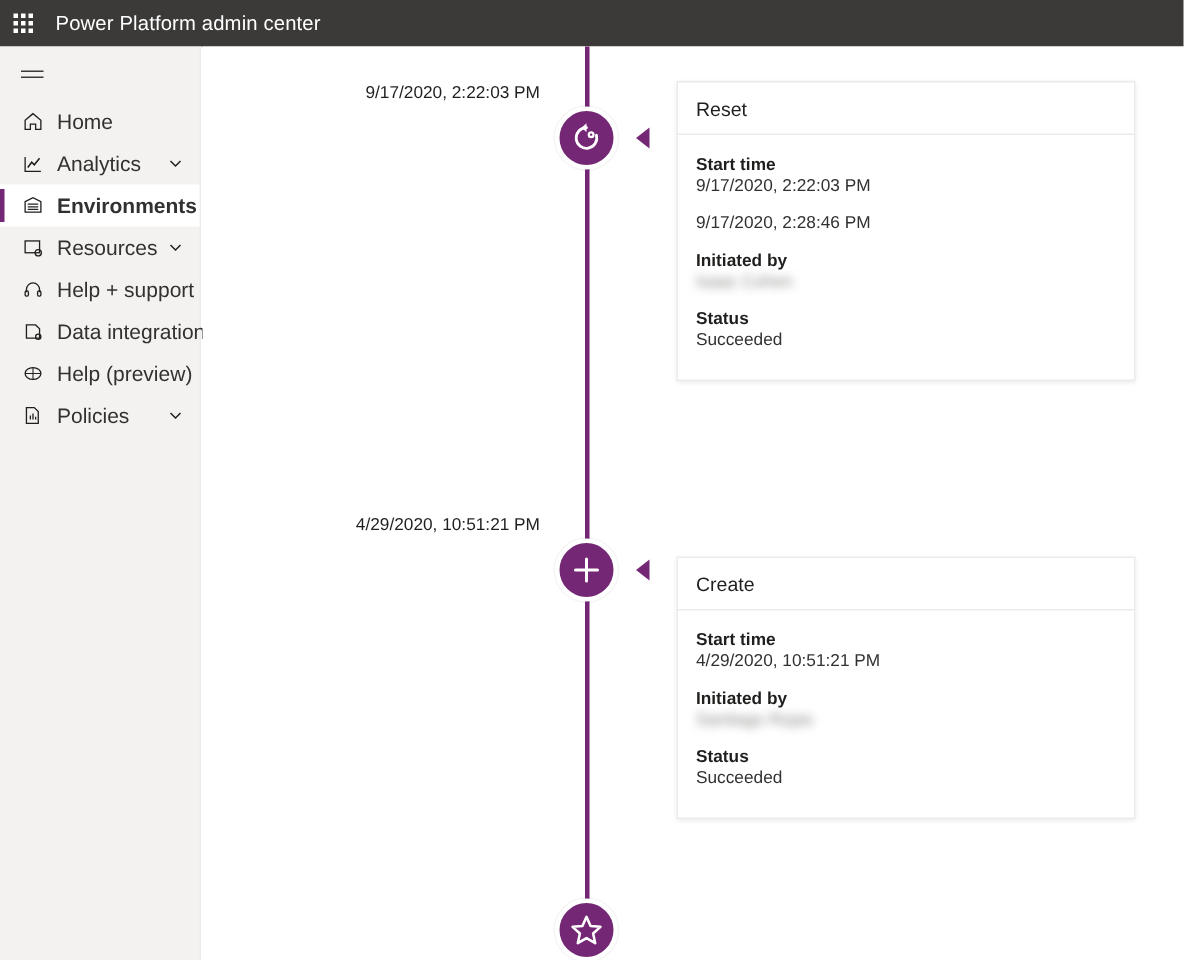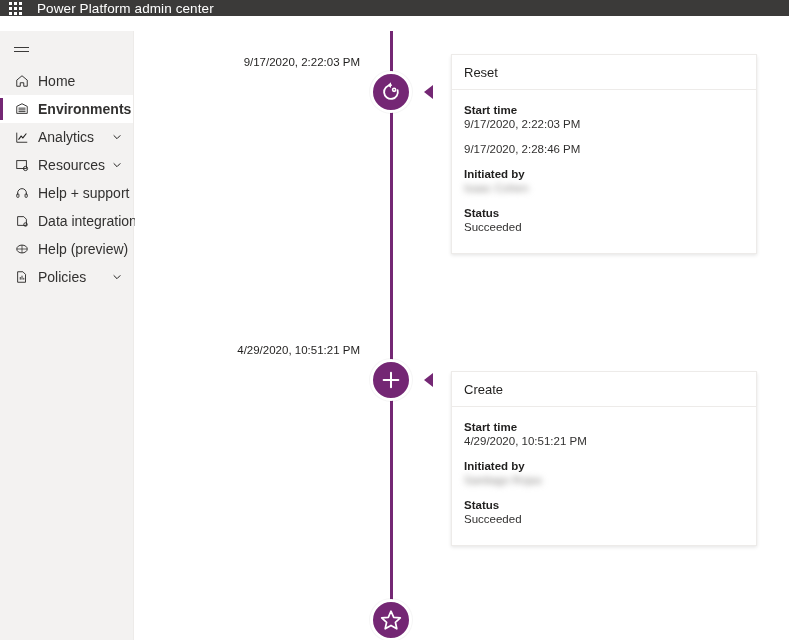--- a/index.html
+++ b/index.html
@@ -6,21 +6,21 @@
   html, body {
     width: 789px; height: 640px;
     font-family: "Liberation Sans", sans-serif;
     background: #ffffff;
     overflow: hidden;
   }
 
   
   .topbar {
     position: absolute; top: 0; left: 0;
-    width: 789px; height: 16px;
+    width: 789px; height: 31px;
     background: #3b3a39;
     display: flex; align-items: center;
   }
   .waffle {
     width: 31px; height: 31px;
     display: flex; align-items: center; justify-content: center;
     cursor: pointer;
   }
   .waffle-grid {
     display: grid;
@@ -194,43 +194,43 @@
 
   <div class="nav-item">
     <span class="ico">
       <svg width="14" height="14" viewBox="0 0 16 16">
           <path d="M8 2 L2 7 v7 h4 v-4 h4 v4 h4 V7 Z" fill="none" stroke="#201f1e" stroke-width="1"></path>
         </svg>
     </span>
     <span class="lbl">Home</span>
   </div>
 
-  <div class="nav-item selected">
-    <span class="ico">
-      <svg width="14" height="14" viewBox="0 0 16 16">
-        <path d="M2 5 L8 2 L14 5 v8 H2 Z" fill="none" stroke="#201f1e" stroke-width="1"></path>
-        <path d="M4 7h8M4 9h8M4 11h8" stroke="#201f1e" stroke-width="1"></path>
-      </svg>
-    </span>
-    <span class="lbl">Environments</span>
-  </div>
-
   <div class="nav-item">
     <span class="ico">
       <svg width="14" height="14" viewBox="0 0 16 16">
         <path d="M2 3v11h12" fill="none" stroke="#201f1e" stroke-width="1"></path>
         <path d="M4 11 L7 7 L9 9 L13 4" fill="none" stroke="#201f1e" stroke-width="1.2"></path>
       </svg>
     </span>
     <span class="lbl">Analytics</span>
     <span class="chev">
       <svg width="10" height="10" viewBox="0 0 12 12">
           <path d="M2 4 L6 8 L10 4" fill="none" stroke="#201f1e" stroke-width="1.2"></path>
         </svg>
     </span>
+  </div>
+
+  <div class="nav-item selected">
+    <span class="ico">
+      <svg width="14" height="14" viewBox="0 0 16 16">
+        <path d="M2 5 L8 2 L14 5 v8 H2 Z" fill="none" stroke="#201f1e" stroke-width="1"></path>
+        <path d="M4 7h8M4 9h8M4 11h8" stroke="#201f1e" stroke-width="1"></path>
+      </svg>
+    </span>
+    <span class="lbl">Environments</span>
   </div>
 
   <div class="nav-item">
     <span class="ico">
       <svg width="14" height="14" viewBox="0 0 16 16">
         <rect x="2" y="3" width="11" height="9" fill="none" stroke="#201f1e" stroke-width="1"></rect>
         <circle cx="12" cy="12" r="2.4" fill="none" stroke="#201f1e" stroke-width="1"></circle>
       </svg>
     </span>
     <span class="lbl">Resources</span>

